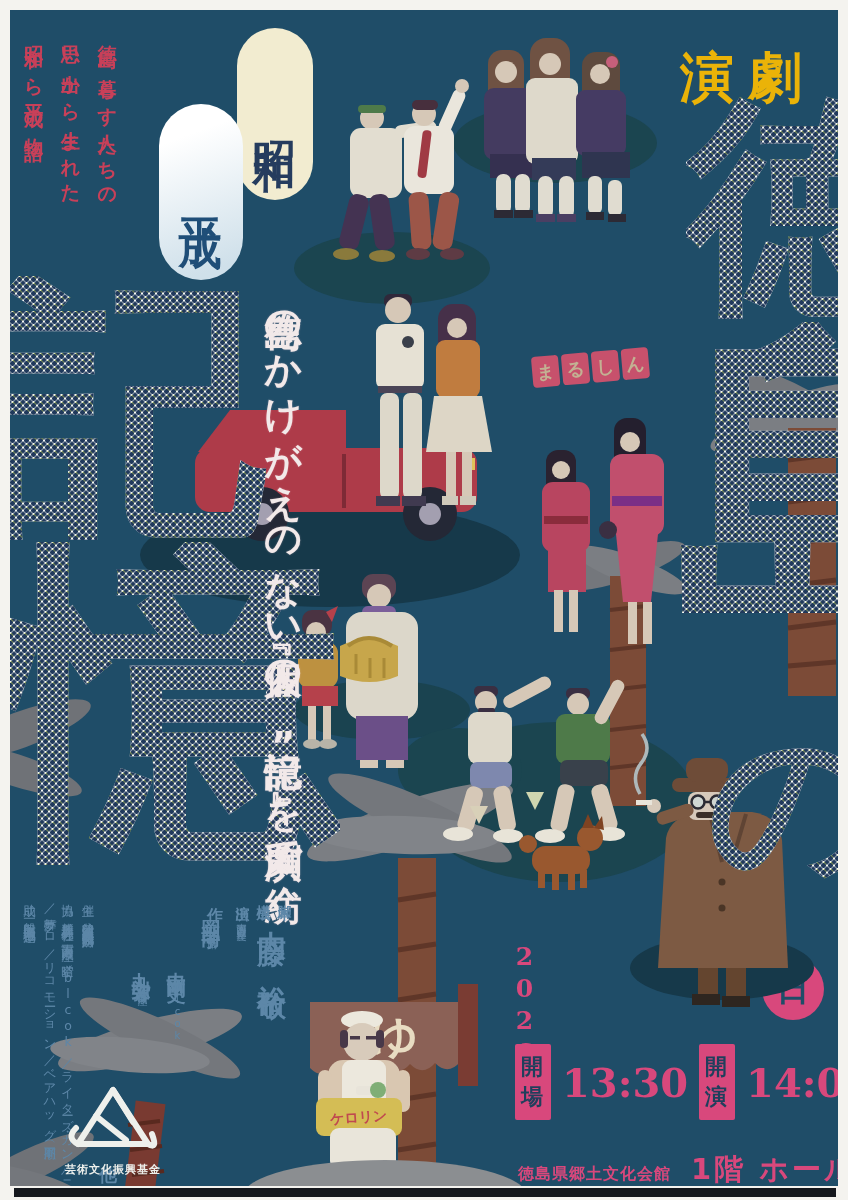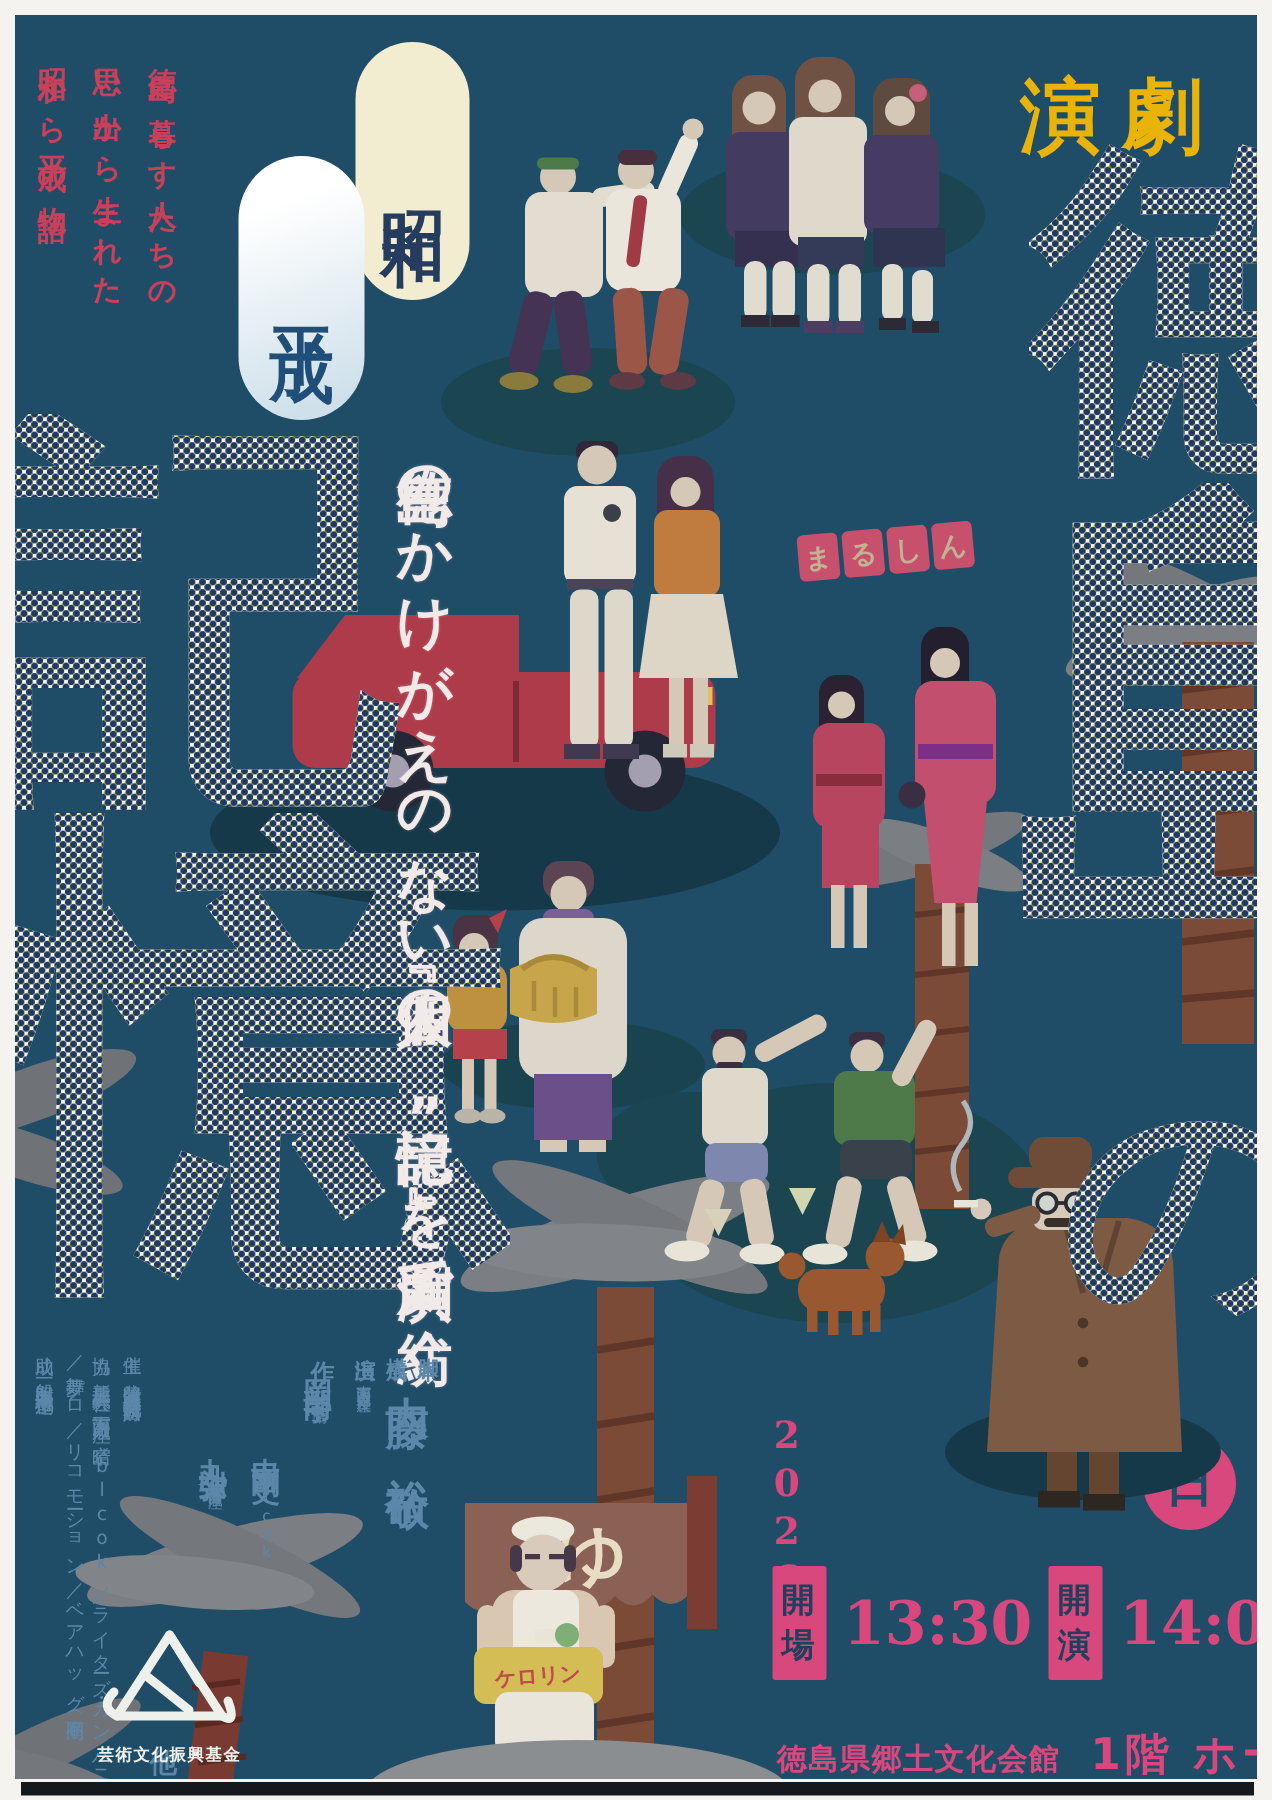--- a/index.html
+++ b/index.html
@@ -88,21 +88,21 @@
            background:#d8487c;color:#1f4d68;font-size:33px;font-weight:bold;
            display:flex;align-items:center;justify-content:center;}
   .ev-times{position:absolute;left:505px;top:1034px;display:flex;align-items:center;gap:11px;}
   .badge{background:#d8487c;color:#1f3f5c;font-size:22px;font-weight:bold;
            padding:8px 6px;border-radius:2px;letter-spacing:2px;}
   .time{font-family:"DejaVu Serif",serif;font-size:40px;font-weight:bold;}
   .ev-venue{position:absolute;left:514px;top:1082px;font-size:43px;font-weight:bold;
            letter-spacing:1px;white-space:nowrap;}
   .ev-sub{position:absolute;left:508px;top:1140px;display:flex;align-items:baseline;gap:20px;
            white-space:nowrap;}
-  .ev-building{font-size:20px;font-weight:bold;letter-spacing:1px;}
+  .ev-building{font-size:16px;font-weight:bold;letter-spacing:1px;}
   .ev-floor{font-size:29px;font-weight:bold;letter-spacing:3px;}
 </style>
 </head>
 <body>
 
 <div class="poster">
 
   <svg class="illus" width="828" height="1180" viewBox="0 0 828 1180">
 
     <ellipse cx="545" cy="133" rx="102" ry="40" fill="#1b4550"></ellipse>

